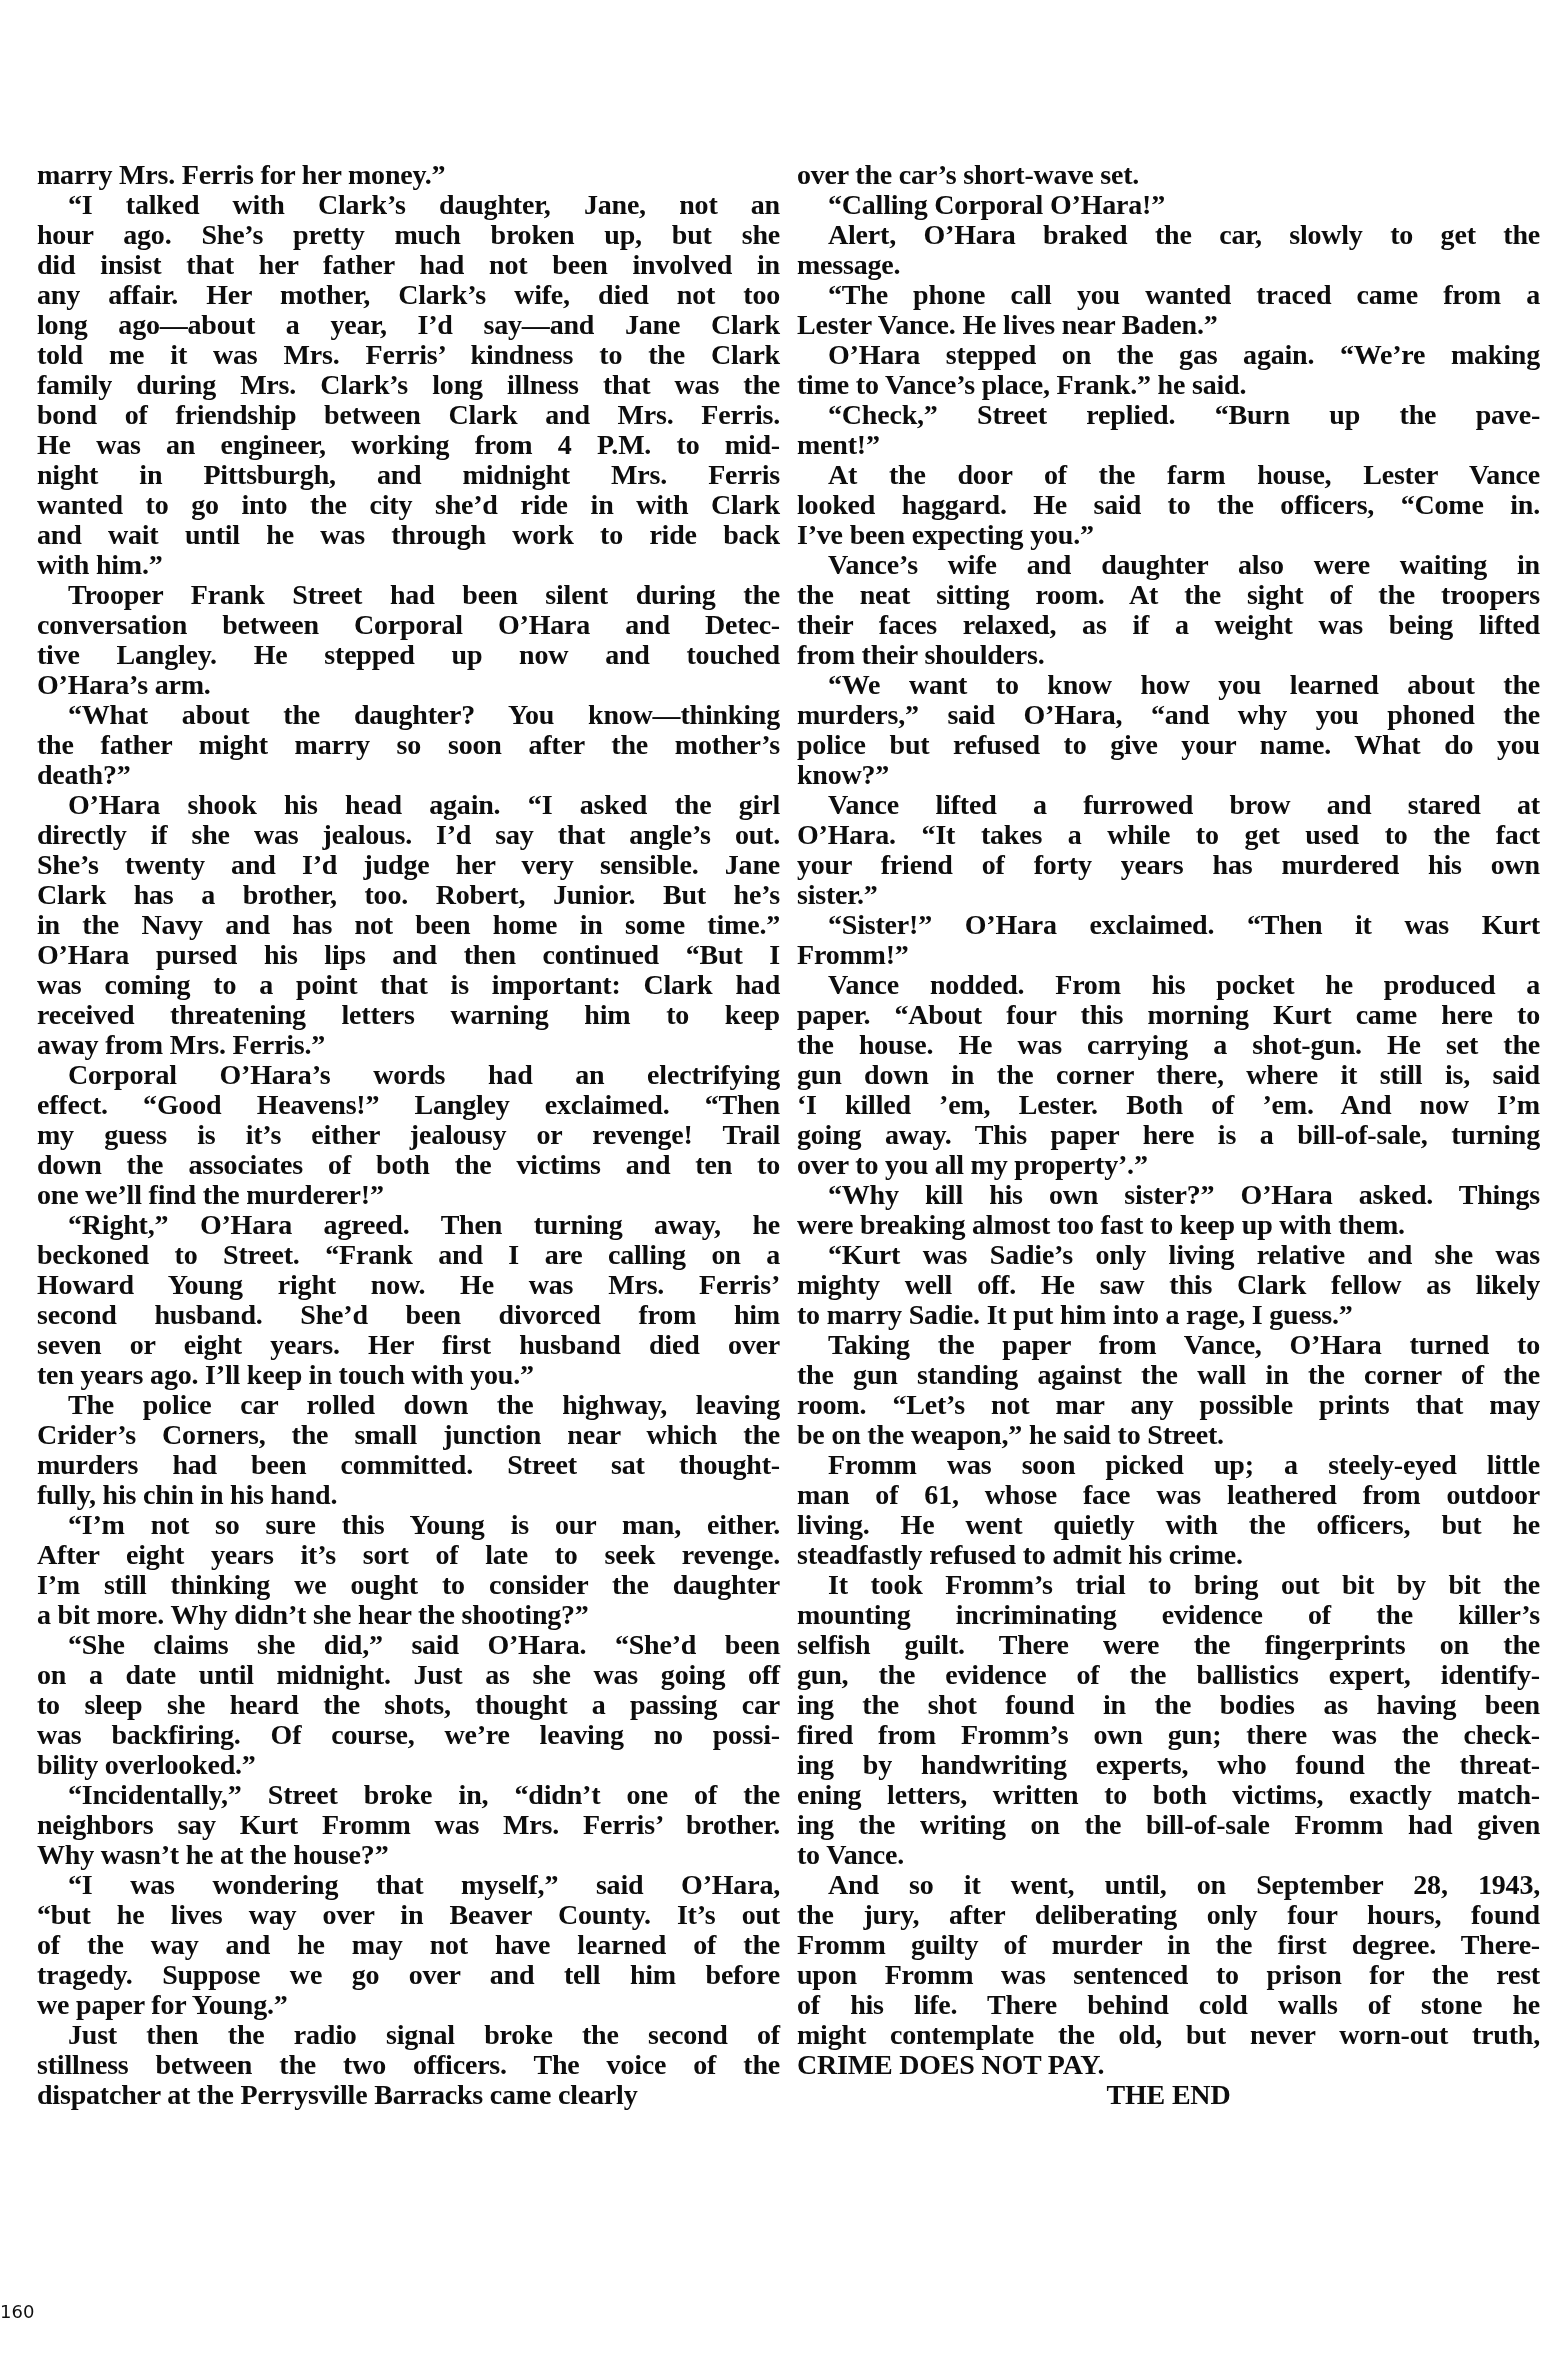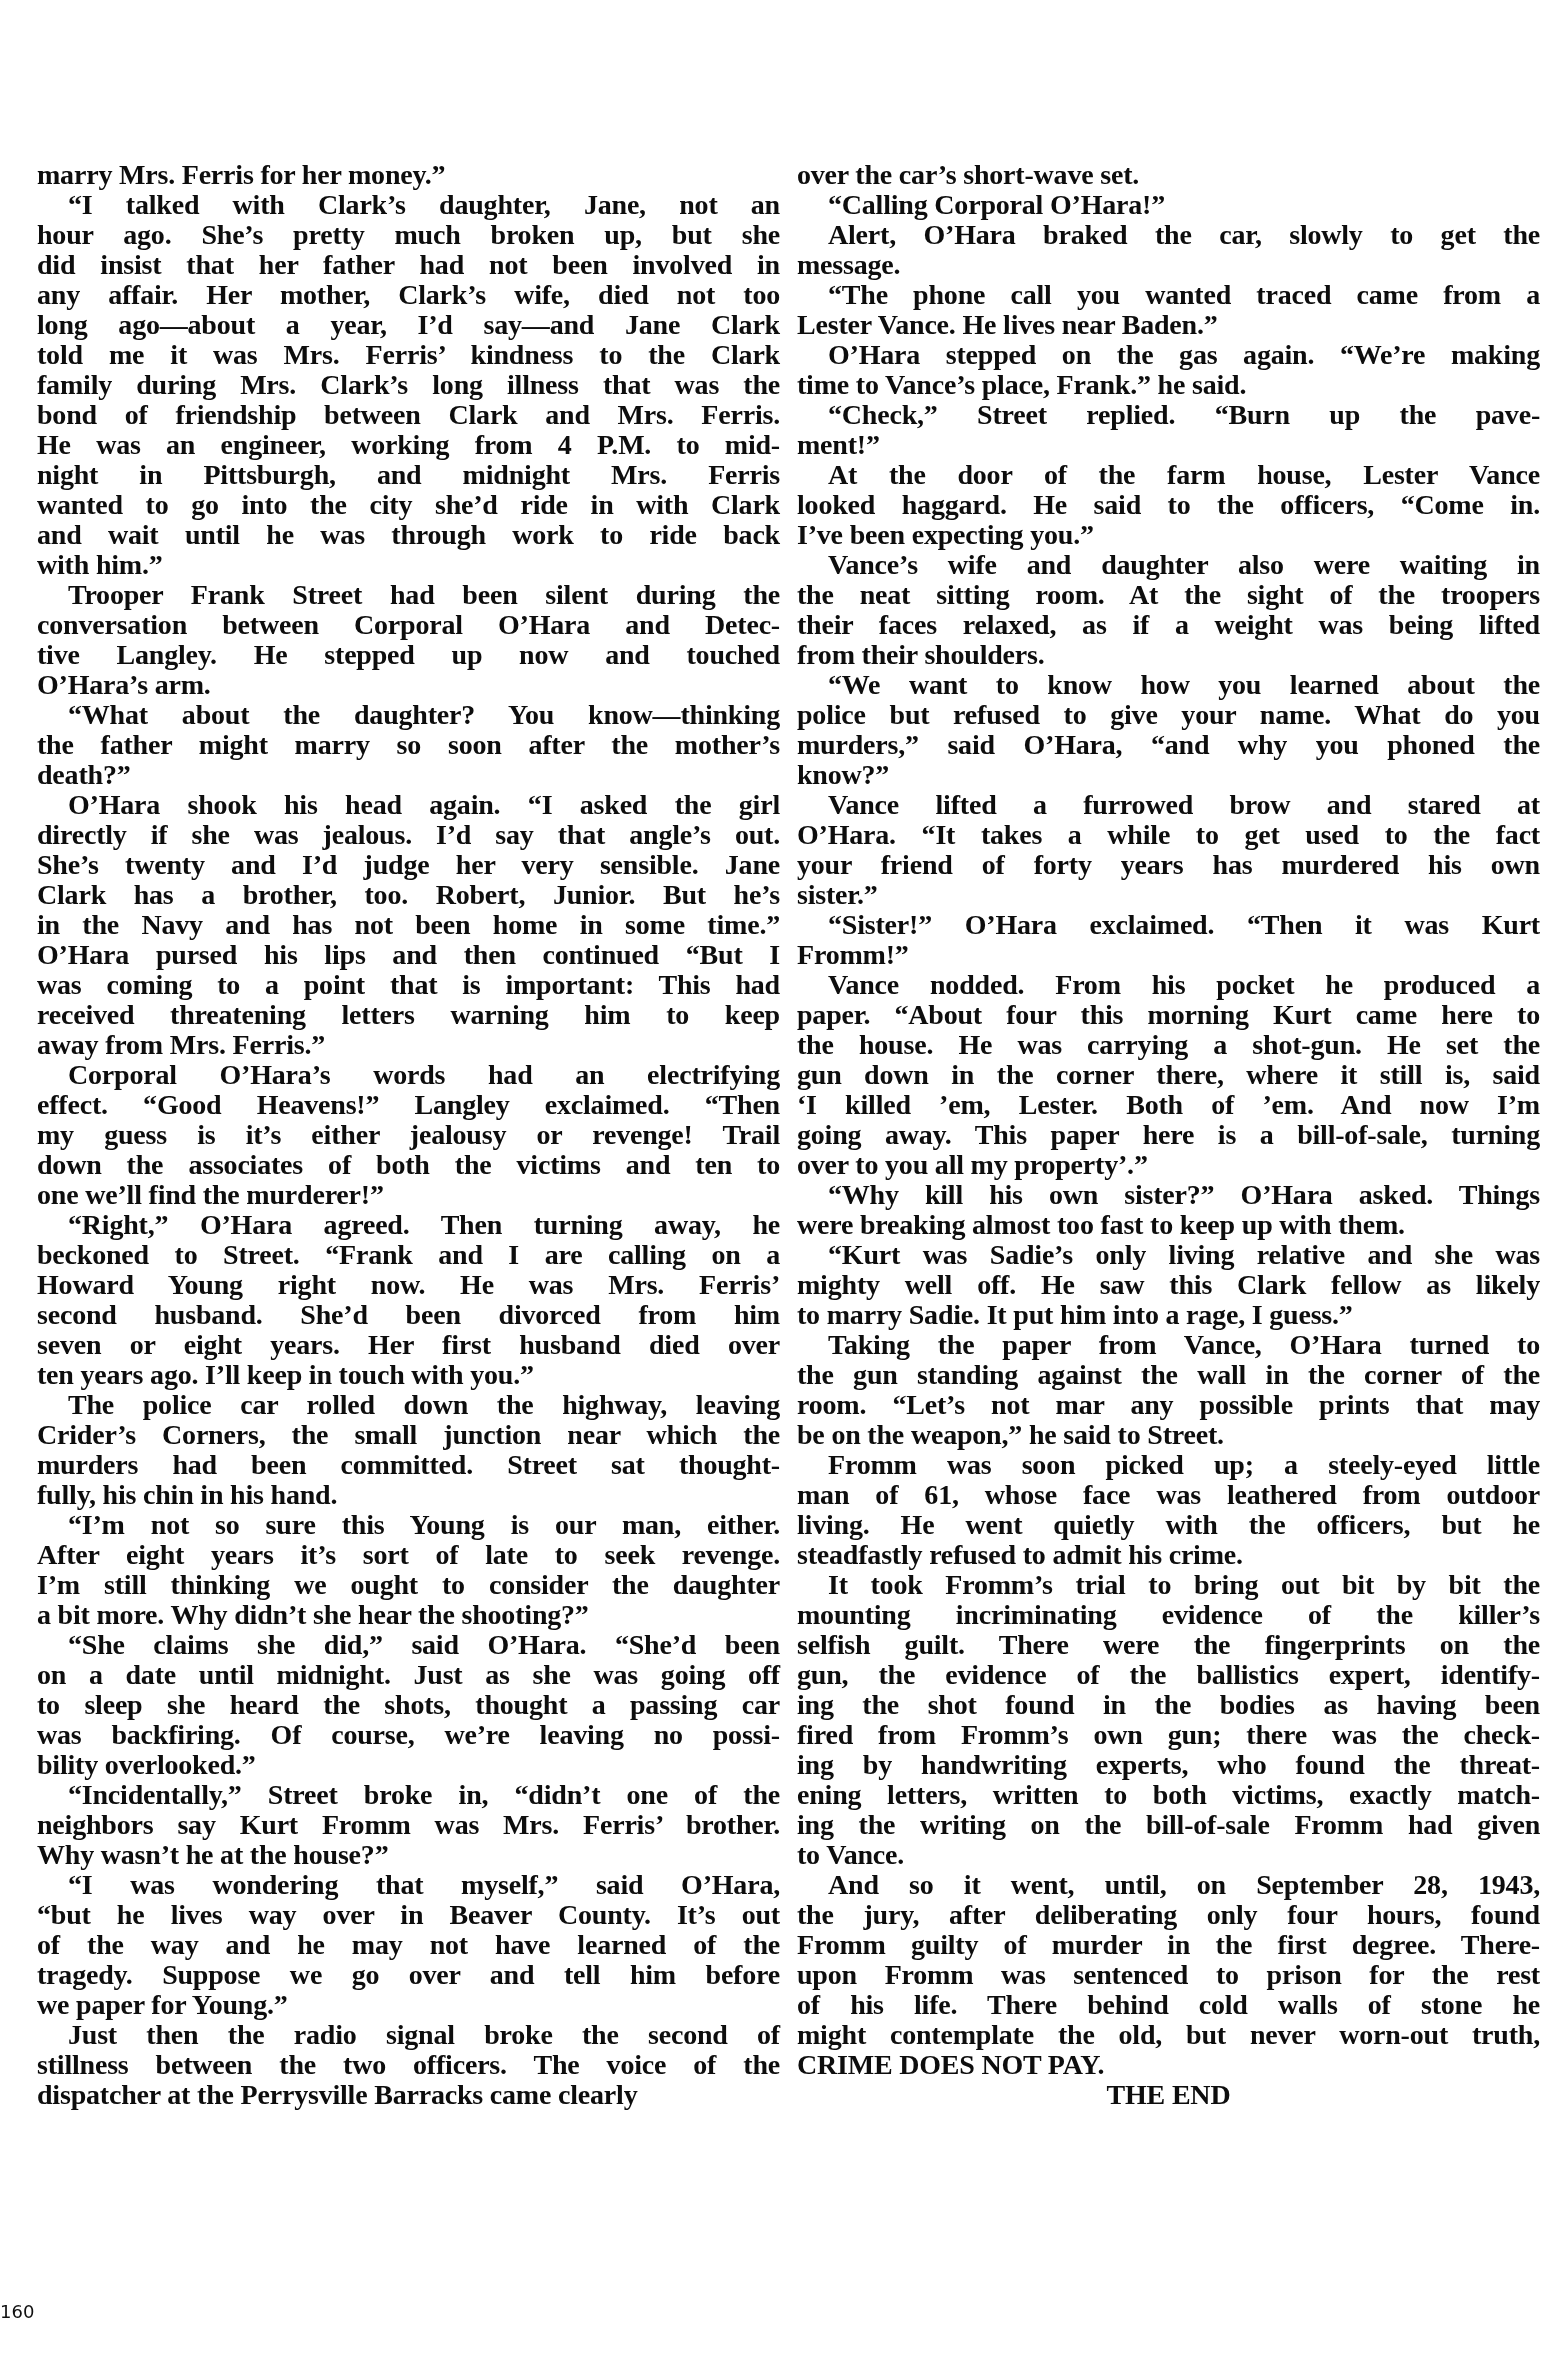--- a/index.html
+++ b/index.html
@@ -72,21 +72,21 @@
         <span class="line">the father might marry so soon after the mother’s</span>
         <span class="line last">death?”</span>
       </div>
       <div class="para">
         <span class="line indent">O’Hara shook his head again. “I asked the girl</span>
         <span class="line">directly if she was jealous. I’d say that angle’s out.</span>
         <span class="line">She’s twenty and I’d judge her very sensible. Jane</span>
         <span class="line">Clark has a brother, too. Robert, Junior. But he’s</span>
         <span class="line">in the Navy and has not been home in some time.”</span>
         <span class="line">O’Hara pursed his lips and then continued “But I</span>
-        <span class="line">was coming to a point that is important: This had</span>
+        <span class="line">was coming to a point that is important: Clark had</span>
         <span class="line">received threatening letters warning him to keep</span>
         <span class="line last">away from Mrs. Ferris.”</span>
       </div>
       <div class="para">
         <span class="line indent">Corporal O’Hara’s words had an electrifying</span>
         <span class="line">effect. “Good Heavens!” Langley exclaimed. “Then</span>
         <span class="line">my guess is it’s either jealousy or revenge! Trail</span>
         <span class="line">down the associates of both the victims and ten to</span>
         <span class="line last">one we’ll find the murderer!”</span>
       </div>
@@ -164,22 +164,22 @@
         <span class="line last">I’ve been expecting you.”</span>
       </div>
       <div class="para">
         <span class="line indent">Vance’s wife and daughter also were waiting in</span>
         <span class="line">the neat sitting room. At the sight of the troopers</span>
         <span class="line">their faces relaxed, as if a weight was being lifted</span>
         <span class="line last">from their shoulders.</span>
       </div>
       <div class="para">
         <span class="line indent">“We want to know how you learned about the</span>
+        <span class="line">murders,” said O’Hara, “and why you phoned the</span>
         <span class="line">police but refused to give your name. What do you</span>
-        <span class="line">murders,” said O’Hara, “and why you phoned the</span>
         <span class="line last">know?”</span>
       </div>
       <div class="para">
         <span class="line indent">Vance lifted a furrowed brow and stared at</span>
         <span class="line">O’Hara. “It takes a while to get used to the fact</span>
         <span class="line">your friend of forty years has murdered his own</span>
         <span class="line last">sister.”</span>
       </div>
       <div class="para">
         <span class="line indent">“Sister!” O’Hara exclaimed. “Then it was Kurt</span>

